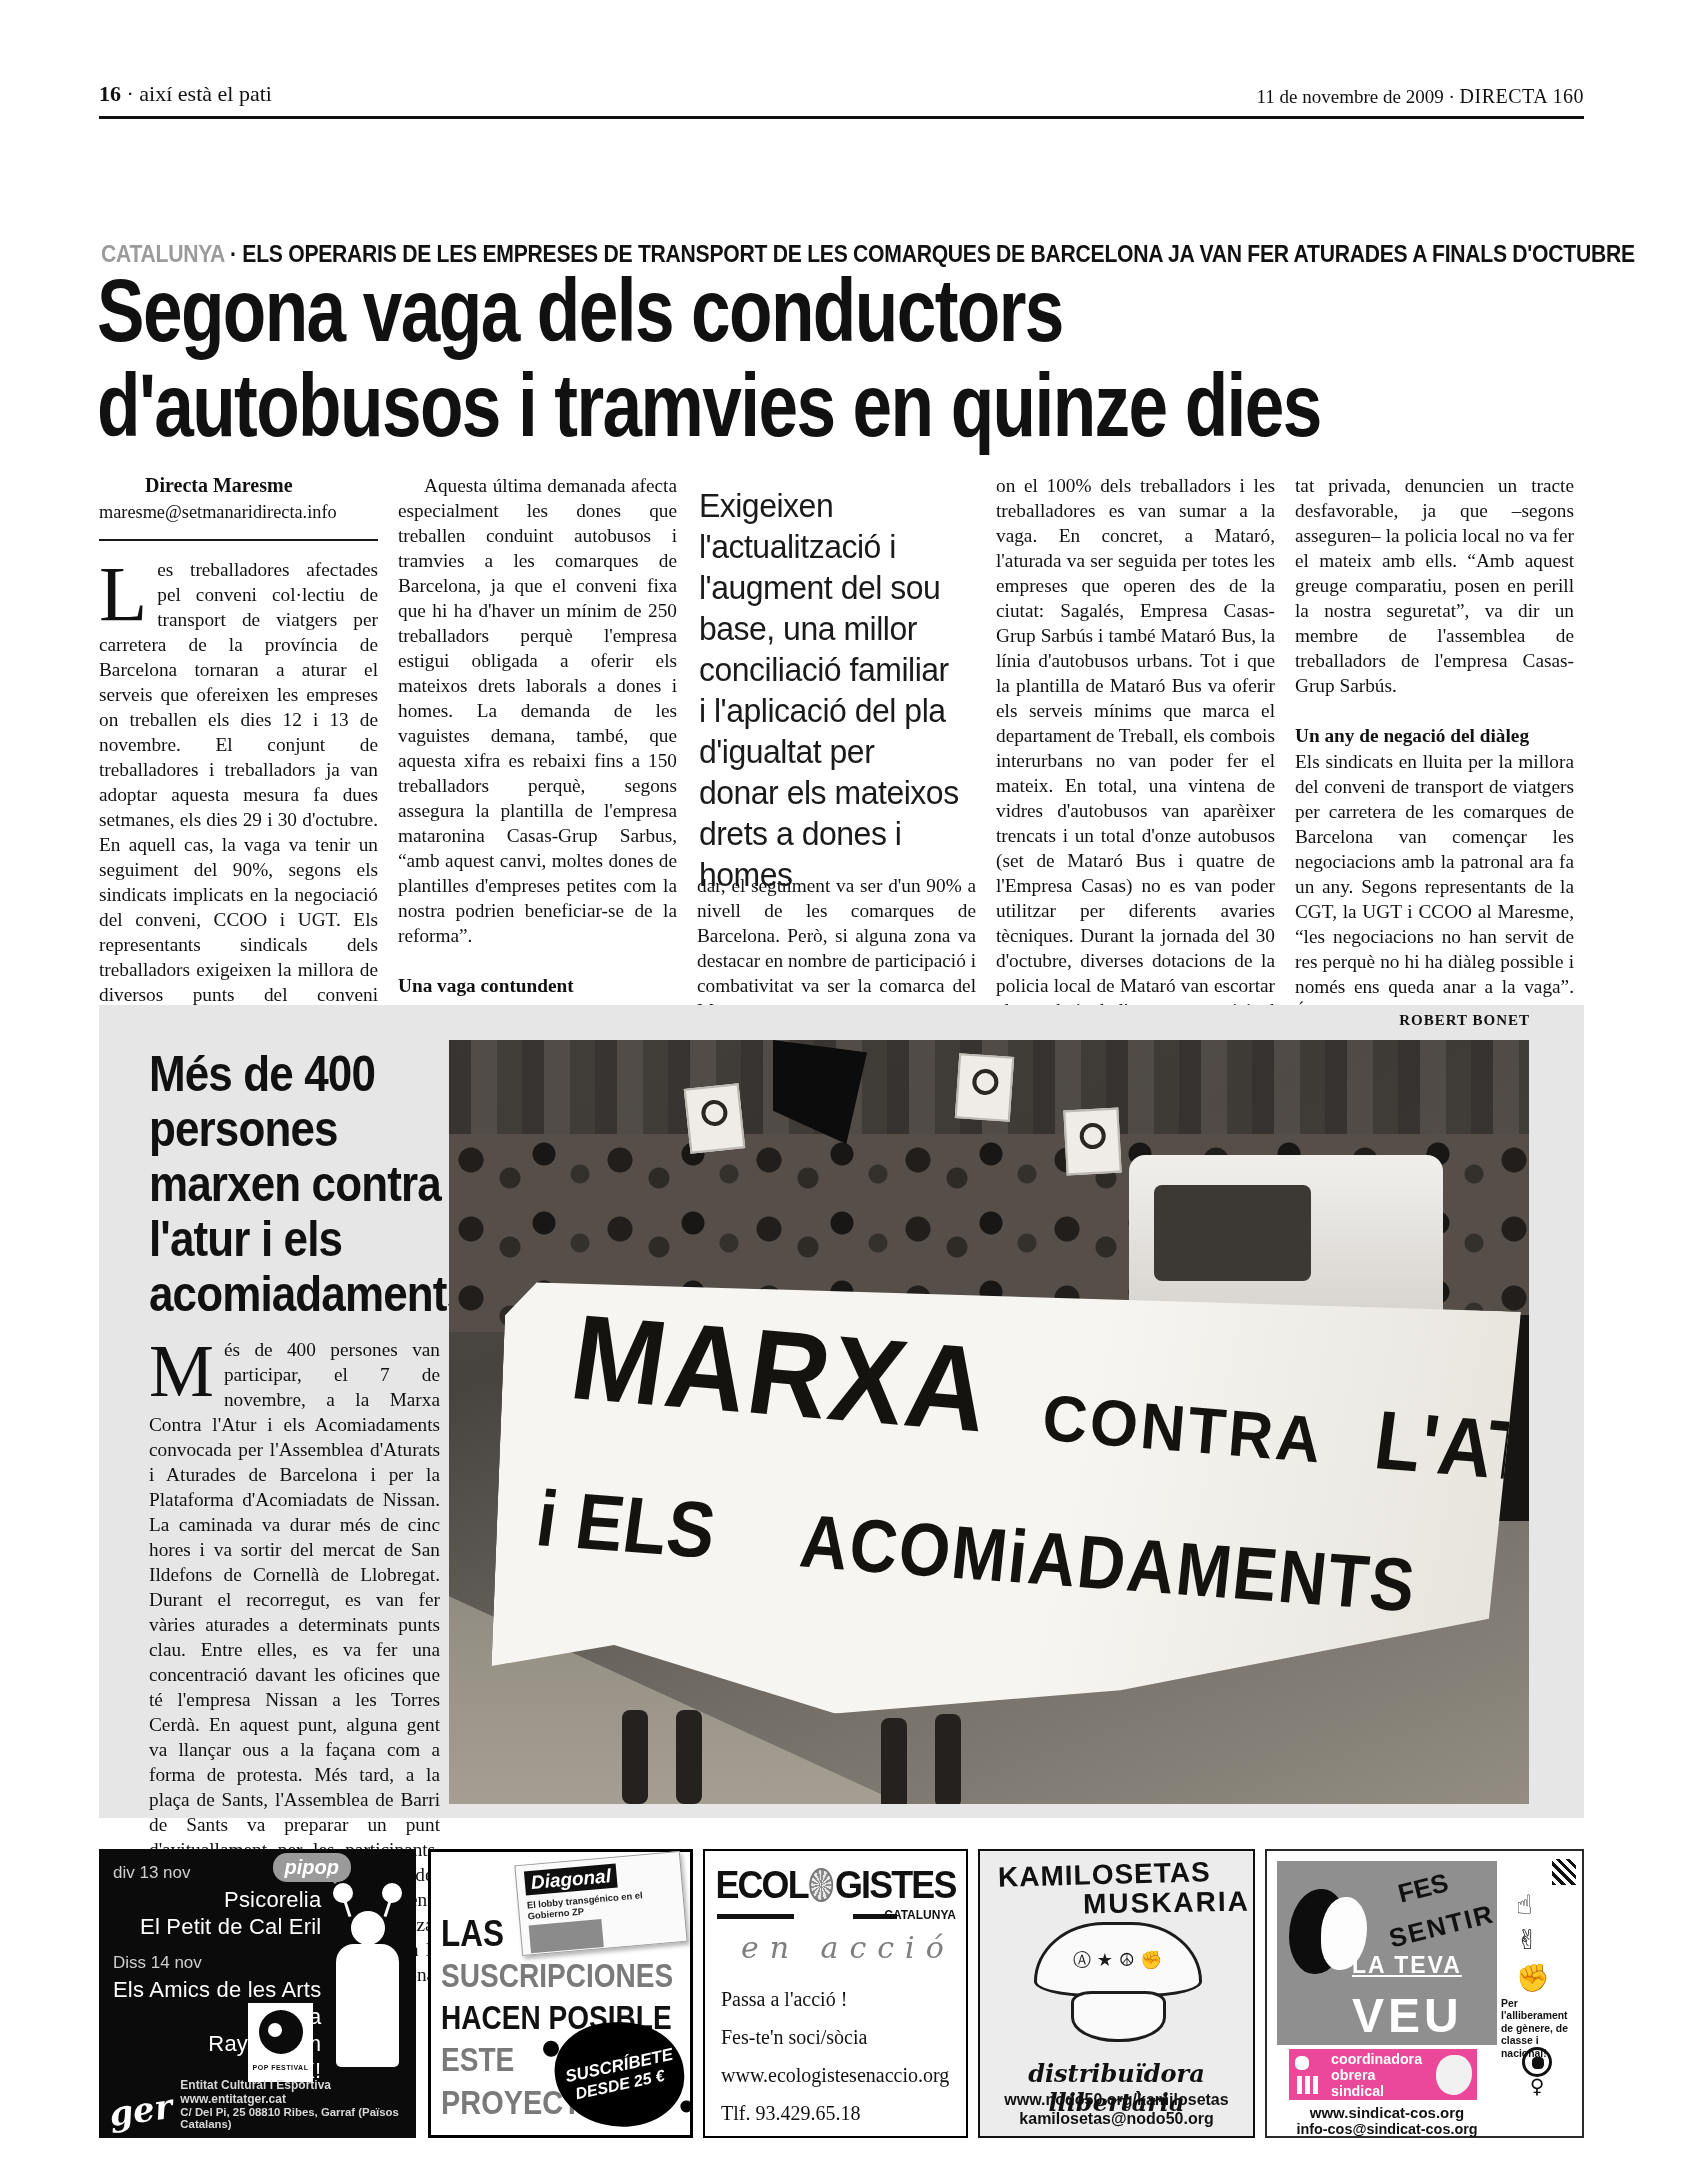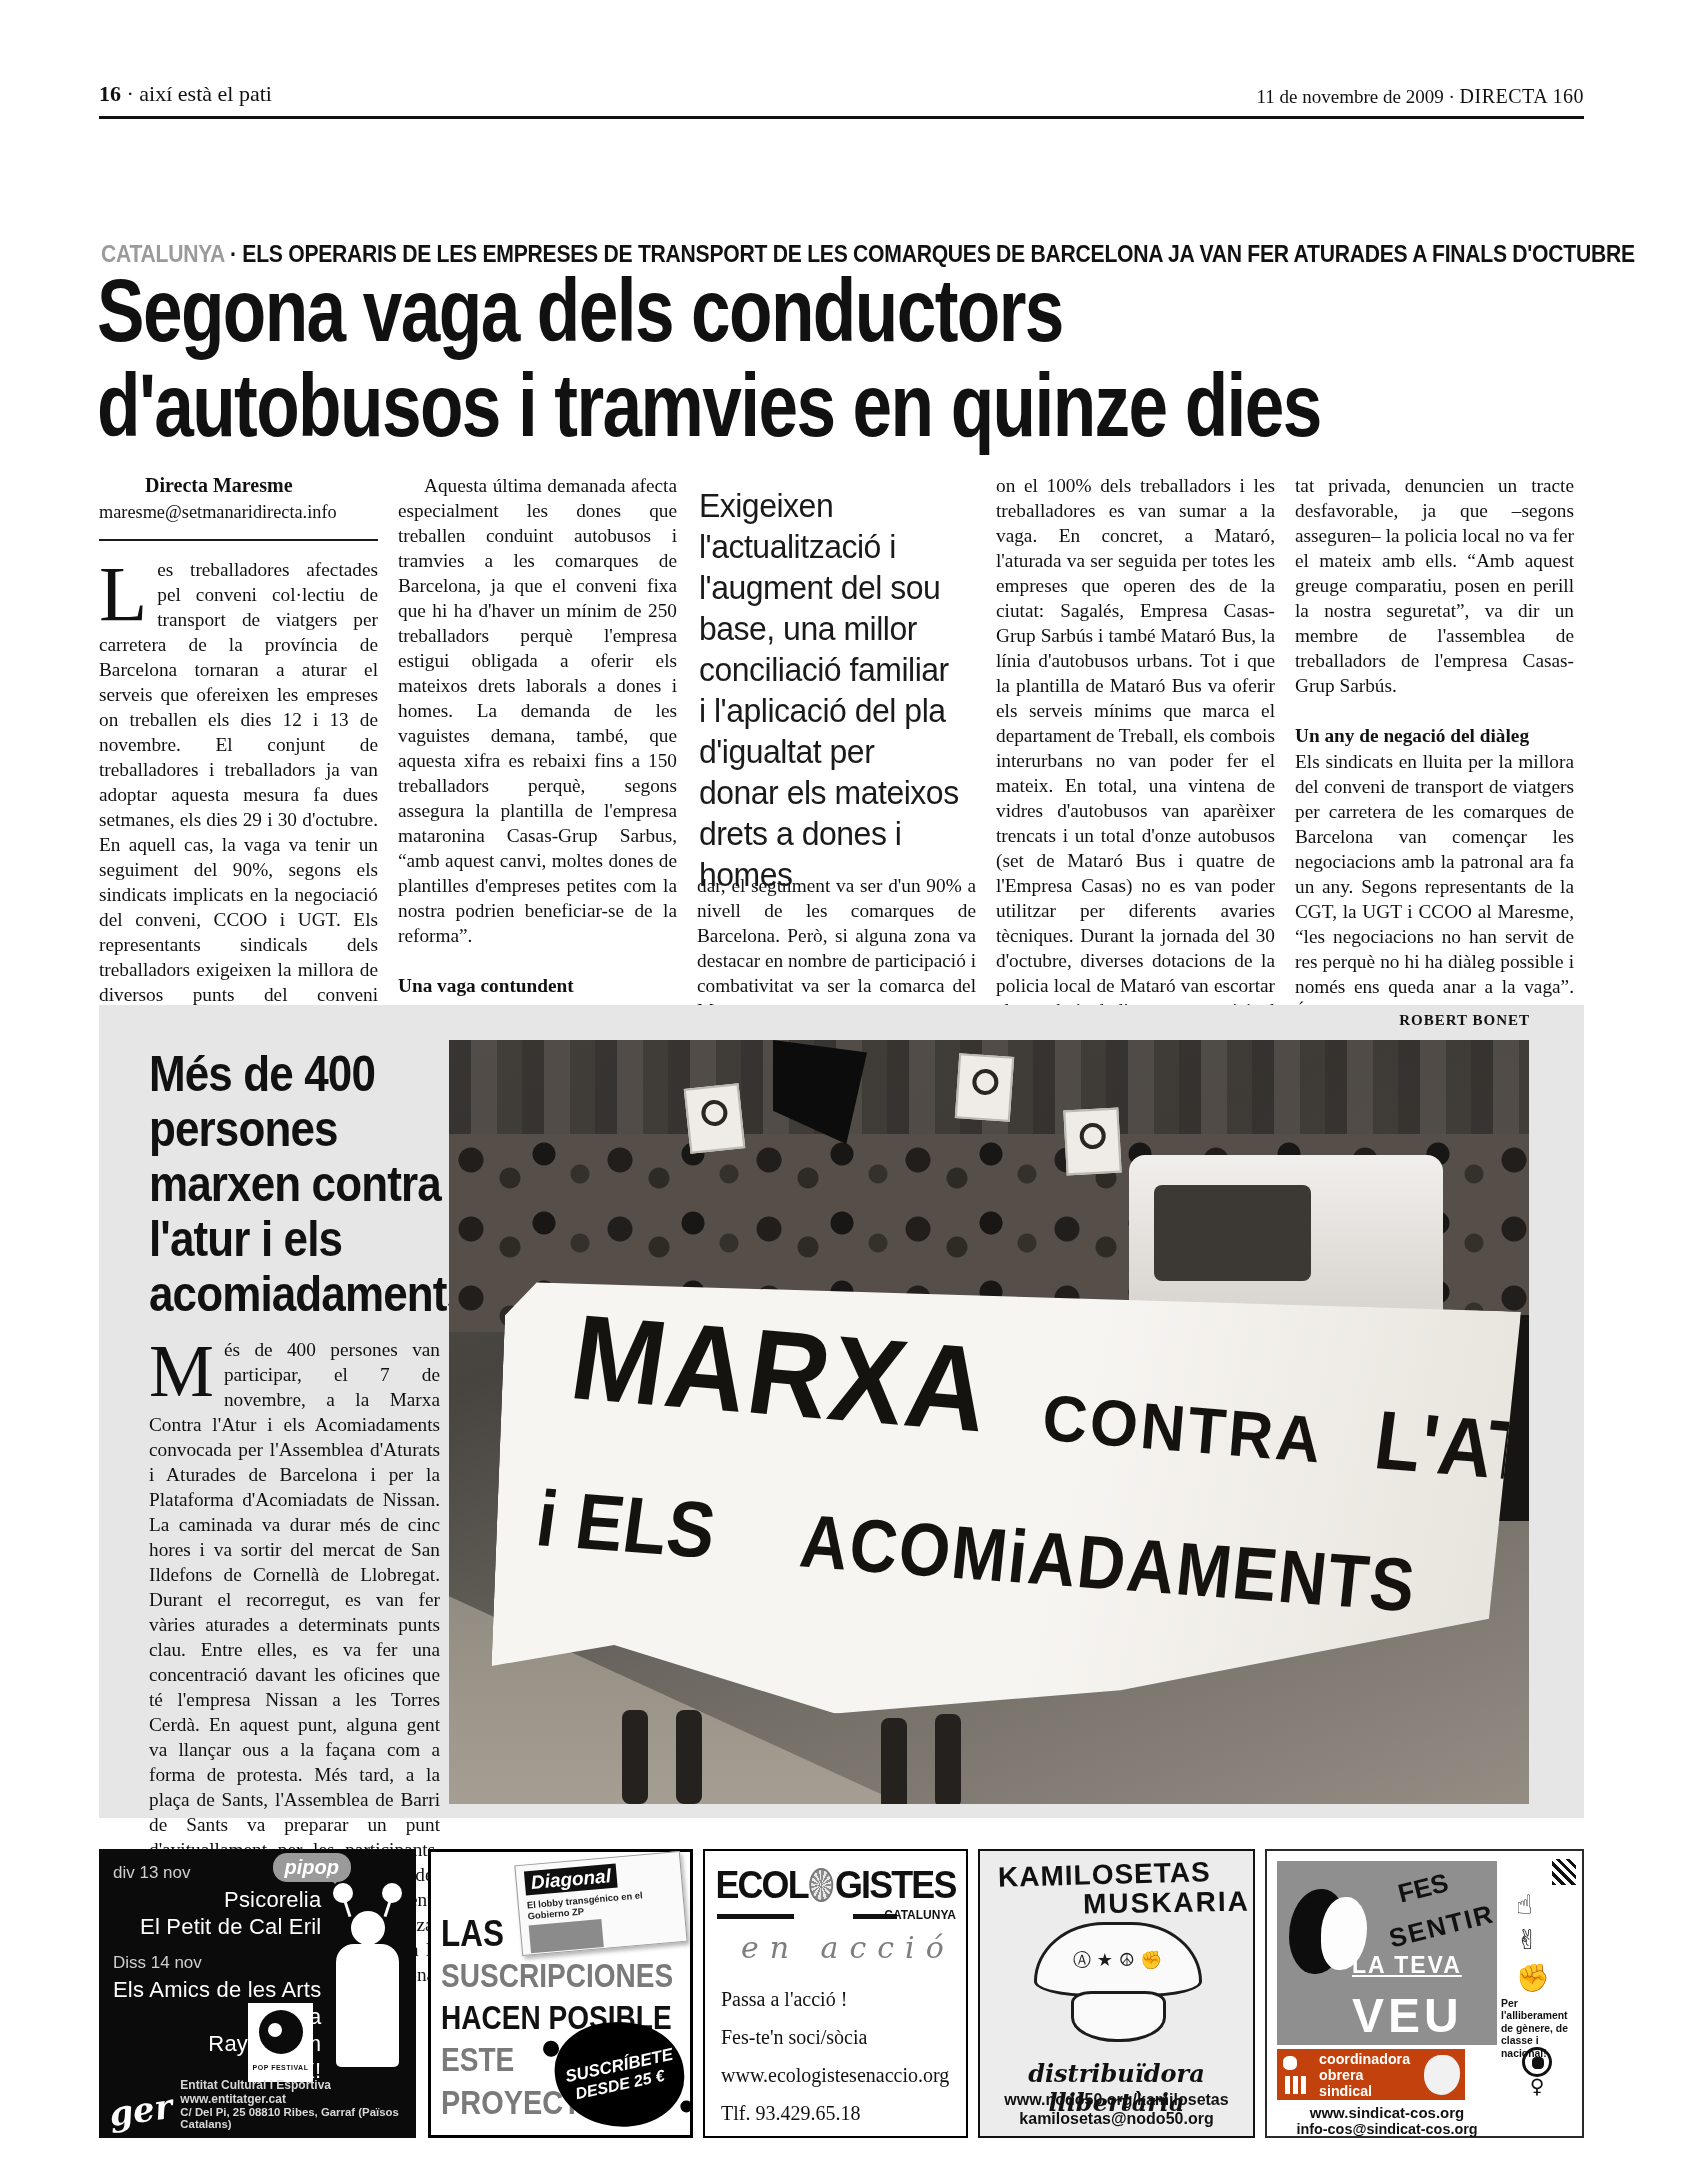--- a/index.html
+++ b/index.html
@@ -193,21 +193,21 @@
   .cos-lateva { position:absolute; left:75px; top:91px; font:900 23px "Liberation Sans",sans-serif;
         color:#fff; letter-spacing:2px;text-decoration:underline; }
   .cos-veu    { position:absolute; left:75px; top:127px; font:900 48px "Liberation Sans",sans-serif;
         color:#fff; letter-spacing:4px; }
   .cos-flagicon { position:absolute; left:285px; top:8px; width:24px; height:26px;
         background:repeating-linear-gradient(45deg,#111 0 3px,transparent 3px 7px); }
   .cos-hand { position:absolute; font-family:"DejaVu Sans",sans-serif; font-size:27px; color:#111; left:249px; }
   .h1 { top:38px; } .h2 { top:73px; } .h3 { top:111px; }
   .cos-claim { position:absolute; left:234px; top:147px; width:81px;
         font:900 10.4px "Liberation Sans",sans-serif; line-height:12.4px; }
-  .cos-bar { position:absolute; left:10px; top:198px; width:188px; height:51px; background:#c2410c; }
+  .cos-bar { position:absolute; left:22px; top:198px; width:188px; height:51px; background:#ec4899; }
   .cos-fist { position:absolute; left:6px; top:7px; width:28px; height:38px; }
   .cos-fist .k { position:absolute; left:0; top:0; width:14px; height:14px; background:#fff; border-radius:40%; }
   .cos-fist .b1,.cos-fist .b2,.cos-fist .b3 { position:absolute; bottom:0; width:5px; height:18px; background:#fff; }
   .cos-fist .b1{left:2px;} .cos-fist .b2{left:10px;} .cos-fist .b3{left:18px;}
   .cos-org { position:absolute; left:42px; top:2px; font:900 15px "Liberation Sans",sans-serif;
         color:#fff; line-height:16px; transform:scaleX(.95); transform-origin:0 0; }
   .cos-face2 { position:absolute; right:5px; top:6px; width:36px; height:40px; background:#f1f1f1;
         border-radius:50% 46% 55% 50%; }
   .cos-fem { position:absolute; left:248px; top:196px; width:44px; height:51px; text-align:center; }
   .cos-fem .circ { margin:0 auto; width:30px; height:30px; border:3px solid #111; border-radius:50%;

